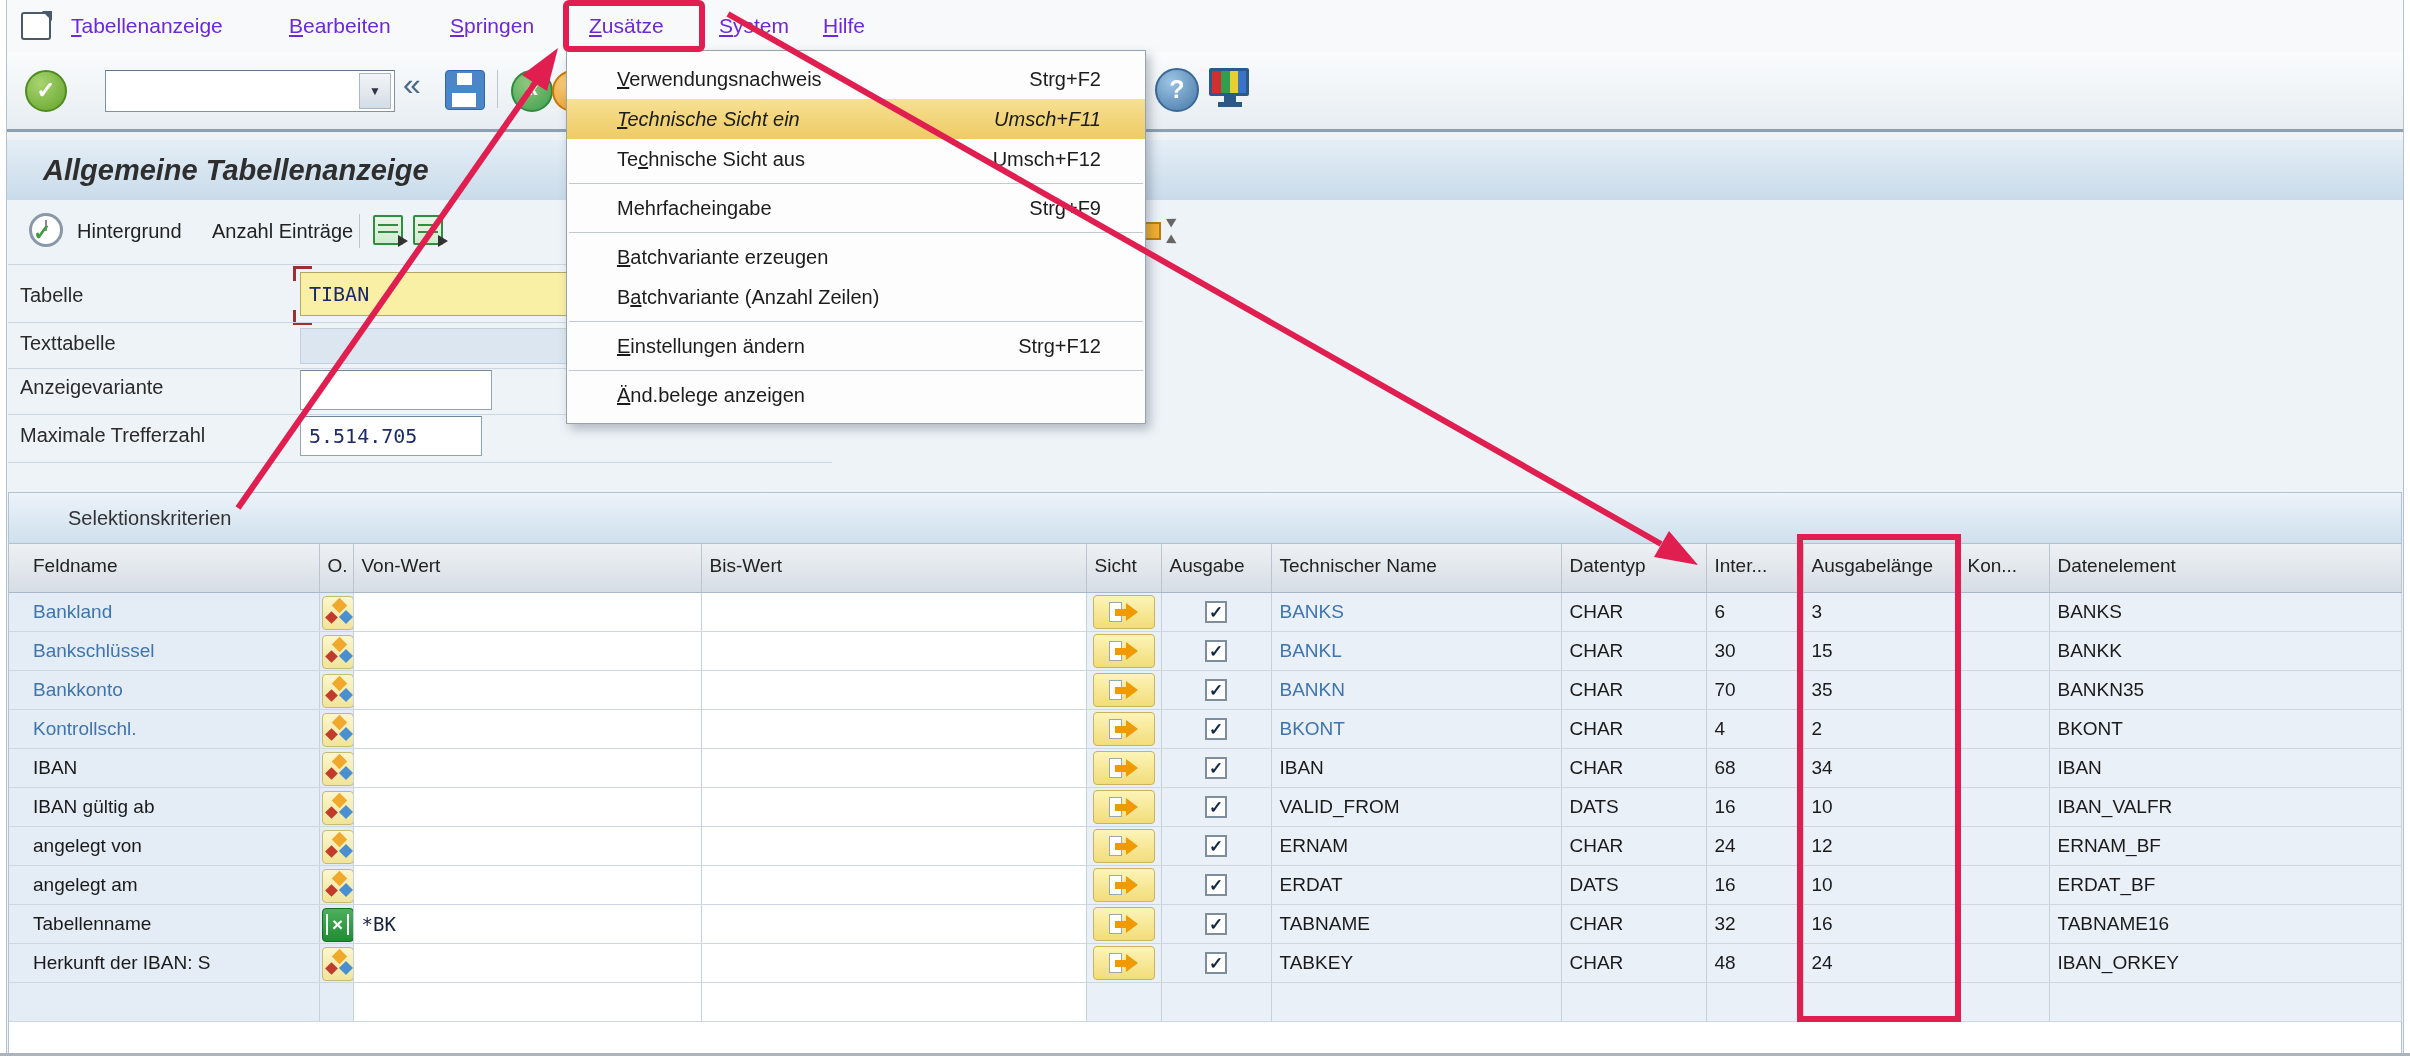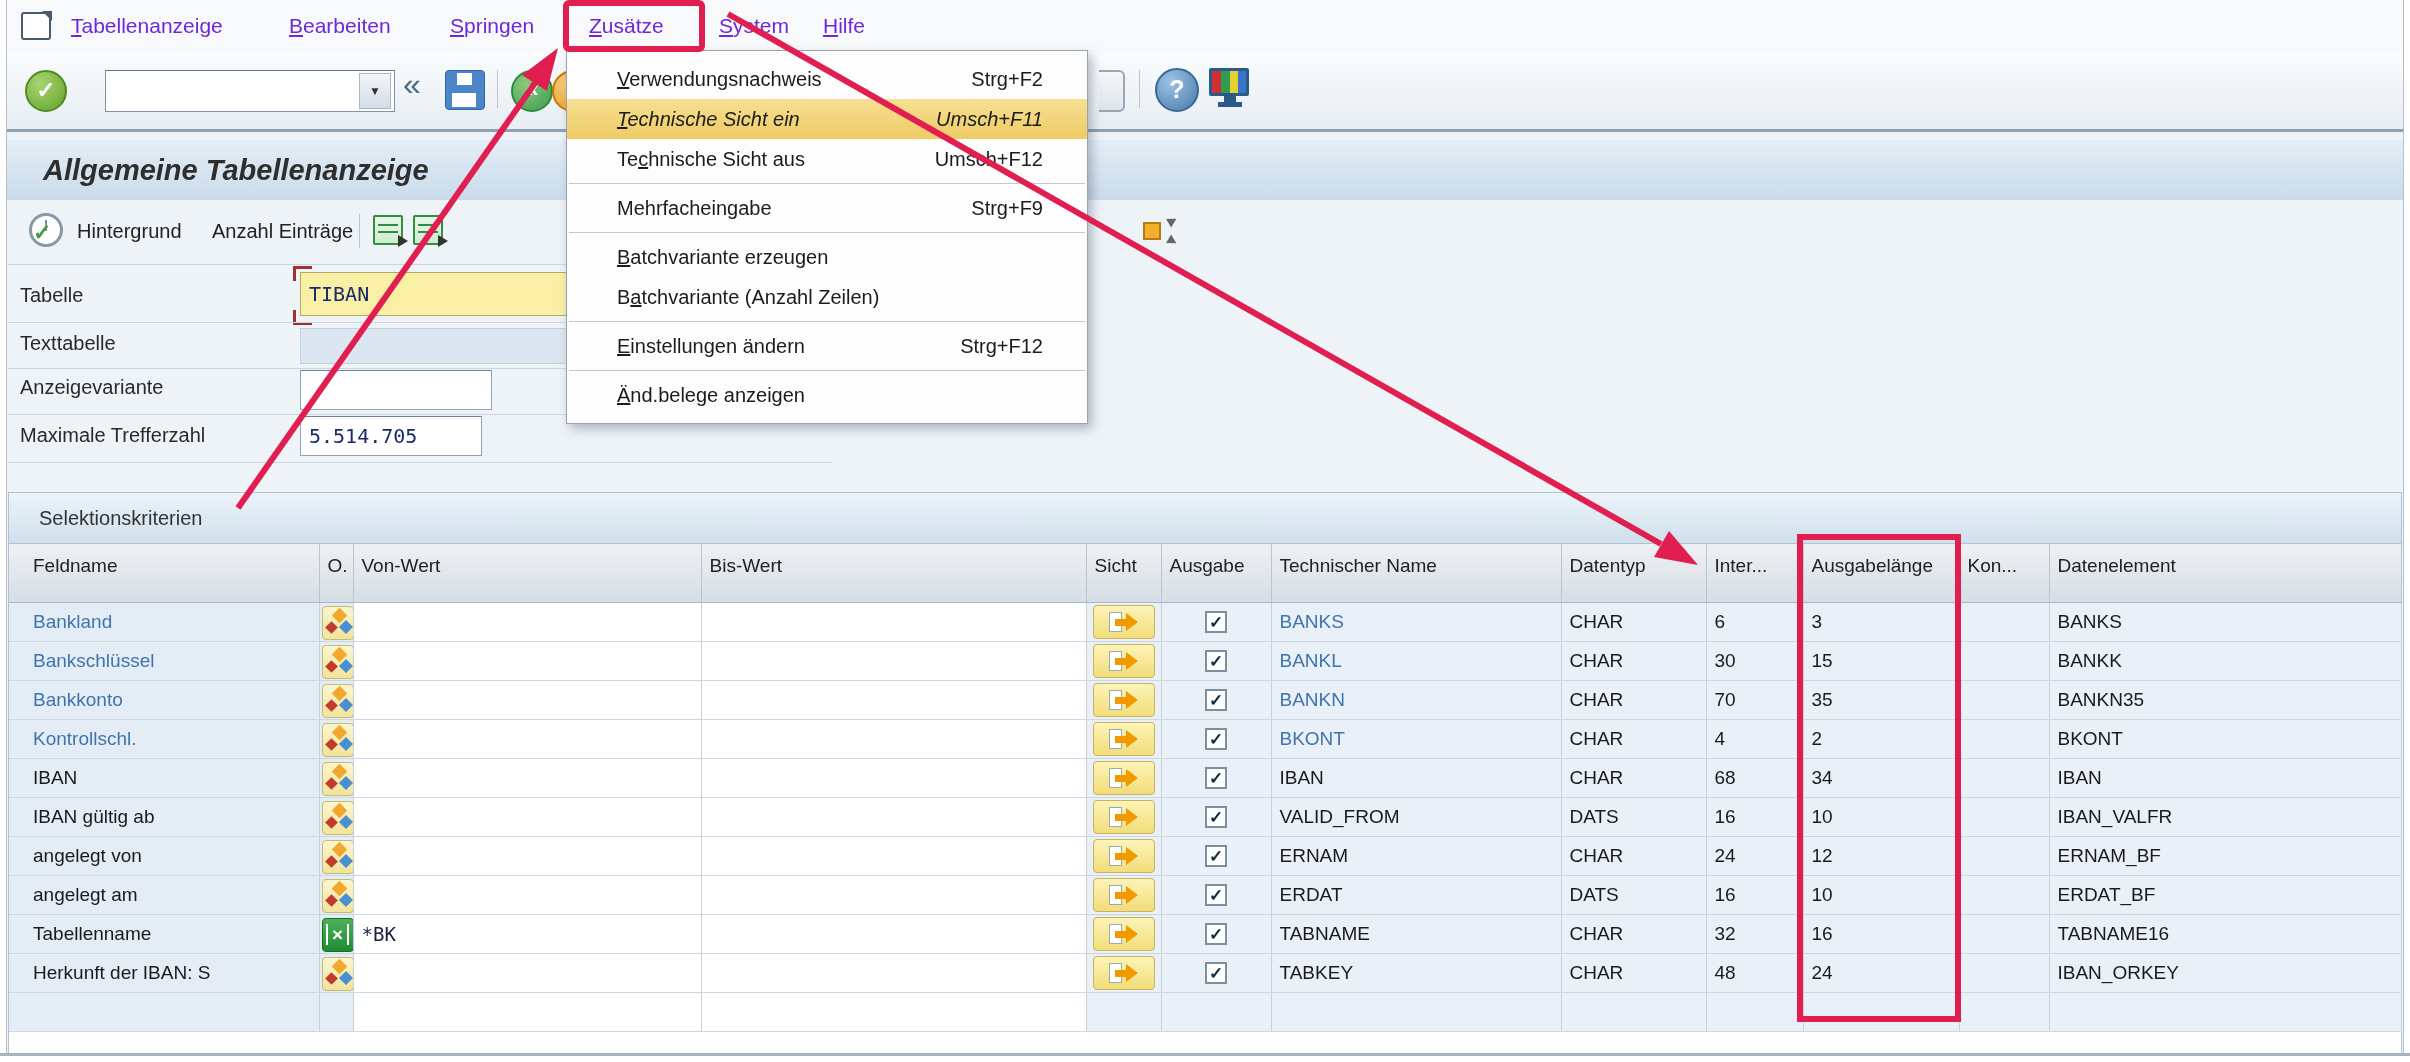--- a/index.html
+++ b/index.html
@@ -71,23 +71,23 @@
   .fld-texttab{left:300px;top:328px;width:406px;height:36px;background:#dce6f0;border:1px solid #c2cfdc;}
   .fld-anz{left:300px;top:370px;width:192px;height:40px;background:#fff;border:1px solid #8fa4b8;border-top-color:#70859a;}
   .fld-max{left:300px;top:416px;width:182px;height:40px;background:#fff;border:1px solid #8fa4b8;border-top-color:#70859a;}
   .curbr{position:absolute;width:16px;height:12px;}
   .cb-t{left:293px;top:266px;border-left:3px solid #a03030;border-top:3px solid #a03030;}
   .cb-b{left:293px;top:310px;border-left:3px solid #a03030;border-bottom:3px solid #a03030;}
 
   
   .selsection{position:absolute;left:8px;top:492px;width:2394px;height:561px;border:1px solid #b3c2d1;border-bottom:none;background:#fff;box-sizing:border-box;}
   .selbar{height:50px;background:linear-gradient(#ecf3f9,#cfe0ed);border-bottom:1px solid #b3c2d1;}
-  .selbar .t{margin-left:30px;line-height:50px;font-size:20px;color:#333;}
+  .selbar .t{margin-left:59px;line-height:50px;font-size:20px;color:#333;}
   table.grid{border-collapse:collapse;table-layout:fixed;width:2392px;font-size:19px;}
-  .grid th{height:44px;background:linear-gradient(#eef1f4,#d6dde4);border-right:1px solid #b9c6d2;border-bottom:1px solid #a9b8c6;text-align:left;padding:0 0 14px 8px;font-weight:normal;color:#222;white-space:nowrap;overflow:hidden;}
+  .grid th{height:44px;background:linear-gradient(#eef1f4,#d6dde4);border-right:1px solid #b9c6d2;border-bottom:1px solid #a9b8c6;text-align:left;padding:0 0 4px 8px;font-weight:normal;color:#222;white-space:nowrap;overflow:hidden;}
   .grid th.c0{padding-left:24px;}
   .grid td{height:39px;border-right:1px solid #c6d1dc;border-bottom:1px solid #ccd7e1;padding:0 0 0 8px;white-space:nowrap;overflow:hidden;background:#e9f0f8;color:#1a1a1a;box-sizing:border-box;}
   .grid td.c0{background:#e4edf6;padding-left:24px;}
   .grid td.c1{background:#e4edf6;padding:1px 0 0 2px;text-align:center;}
   .grid td.cw{background:#ffffff;font-family:"DejaVu Sans Mono",monospace;color:#16213f;}
   .grid tr.disabled td.cw{background:#e9f0f8;}
   .grid td.c4,.grid td.c5{padding:0;text-align:center;vertical-align:middle;}
   .key{color:#3f74ad;}
   .selicon{width:32px;height:34px;margin:1px auto;background:linear-gradient(#fbf6cf,#f1e49a);border:1px solid #c4bb72;border-radius:4px;position:relative;box-sizing:border-box;}
   .selicon .d{position:absolute;transform:rotate(45deg);}
@@ -96,21 +96,21 @@
   .selicon .d3{left:18px;top:15px;width:10px;height:10px;background:#4a8fd0;}
   .exclicon{width:32px;height:34px;margin:1px auto;background:linear-gradient(#4db05c,#1f8c33);border:1px solid #157022;border-radius:4px;color:#fff;font-size:19px;font-weight:bold;line-height:31px;text-align:center;box-sizing:border-box;}
   .exclicon .xb{border-left:2px solid #fff;border-right:2px solid #fff;padding:0 4px;}
   .mehrbtn{width:62px;height:34px;margin:0 auto;background:linear-gradient(#fcf4b8,#f2dd7a);border:1px solid #c9b35c;border-radius:4px;display:flex;align-items:center;justify-content:center;box-sizing:border-box;}
   .mehrbtn .pg{width:11px;height:18px;background:#fff;border:1px solid #9aa;margin-right:-7px;}
   .mehrbtn .abar{width:11px;height:7px;background:#f09a00;z-index:1;}
   .mehrbtn .atri{width:0;height:0;border-left:12px solid #f09a00;border-top:9px solid transparent;border-bottom:9px solid transparent;z-index:1;}
   .cbx{width:22px;height:22px;background:#fff;border:2px solid #7e8e9c;display:inline-flex;align-items:center;justify-content:center;font-size:17px;font-weight:bold;color:#112a44;box-sizing:border-box;}
 
   
-  .ctx{position:absolute;left:566px;top:50px;width:522px;background:#fdfdfd;border:1px solid #96a4b2;box-shadow:4px 5px 10px rgba(60,70,90,.35);padding:8px 0;z-index:50;box-sizing:border-box;}
+  .ctx{position:absolute;left:566px;top:50px;width:580px;background:#fdfdfd;border:1px solid #96a4b2;box-shadow:4px 5px 10px rgba(60,70,90,.35);padding:8px 0;z-index:50;box-sizing:border-box;}
   .mi{height:40px;line-height:40px;padding:0 44px 0 50px;display:flex;justify-content:space-between;font-size:20px;color:#1c1c1c;white-space:nowrap;}
   .mi.hl{background:linear-gradient(#f7e093,#eecb63);font-style:italic;}
   .msep{border-top:1px solid #c3c9cf;margin:4px 2px;}
 
   
   .annot{position:absolute;left:0;top:0;z-index:200;pointer-events:none;}
 </style>
 </head>
 <body>
 

